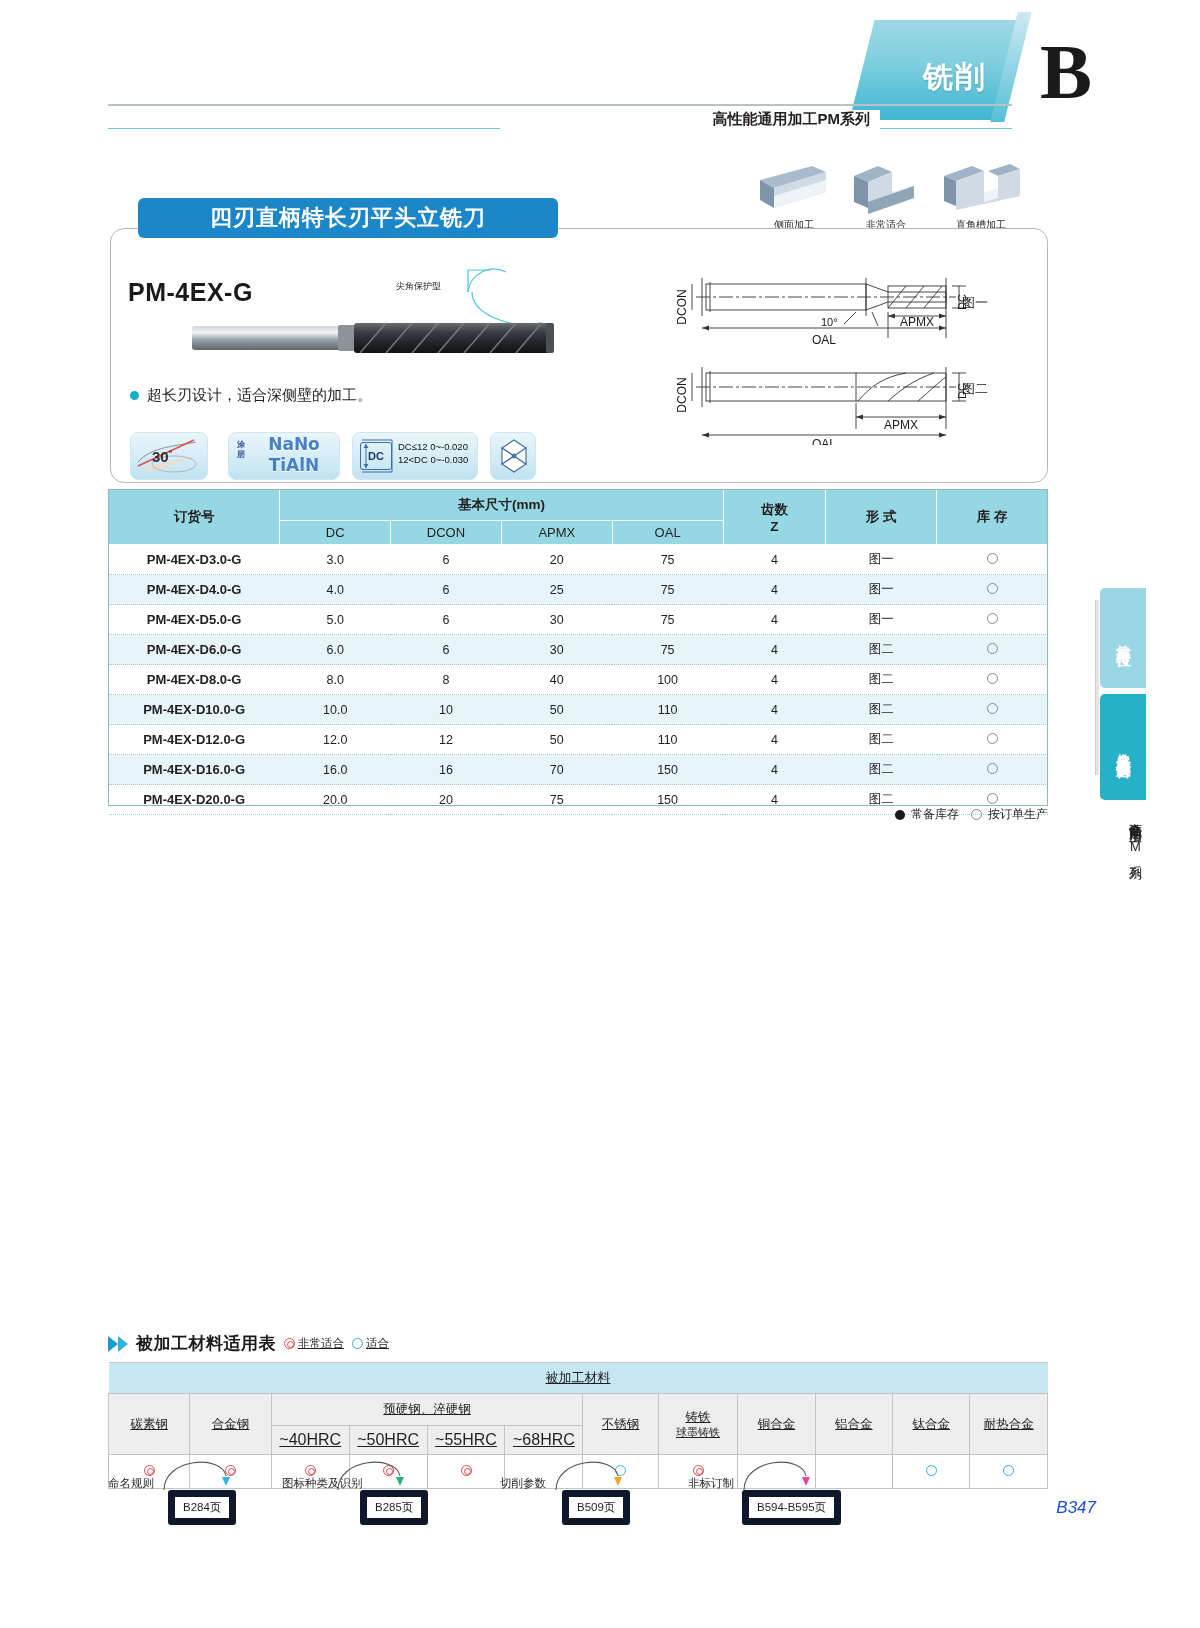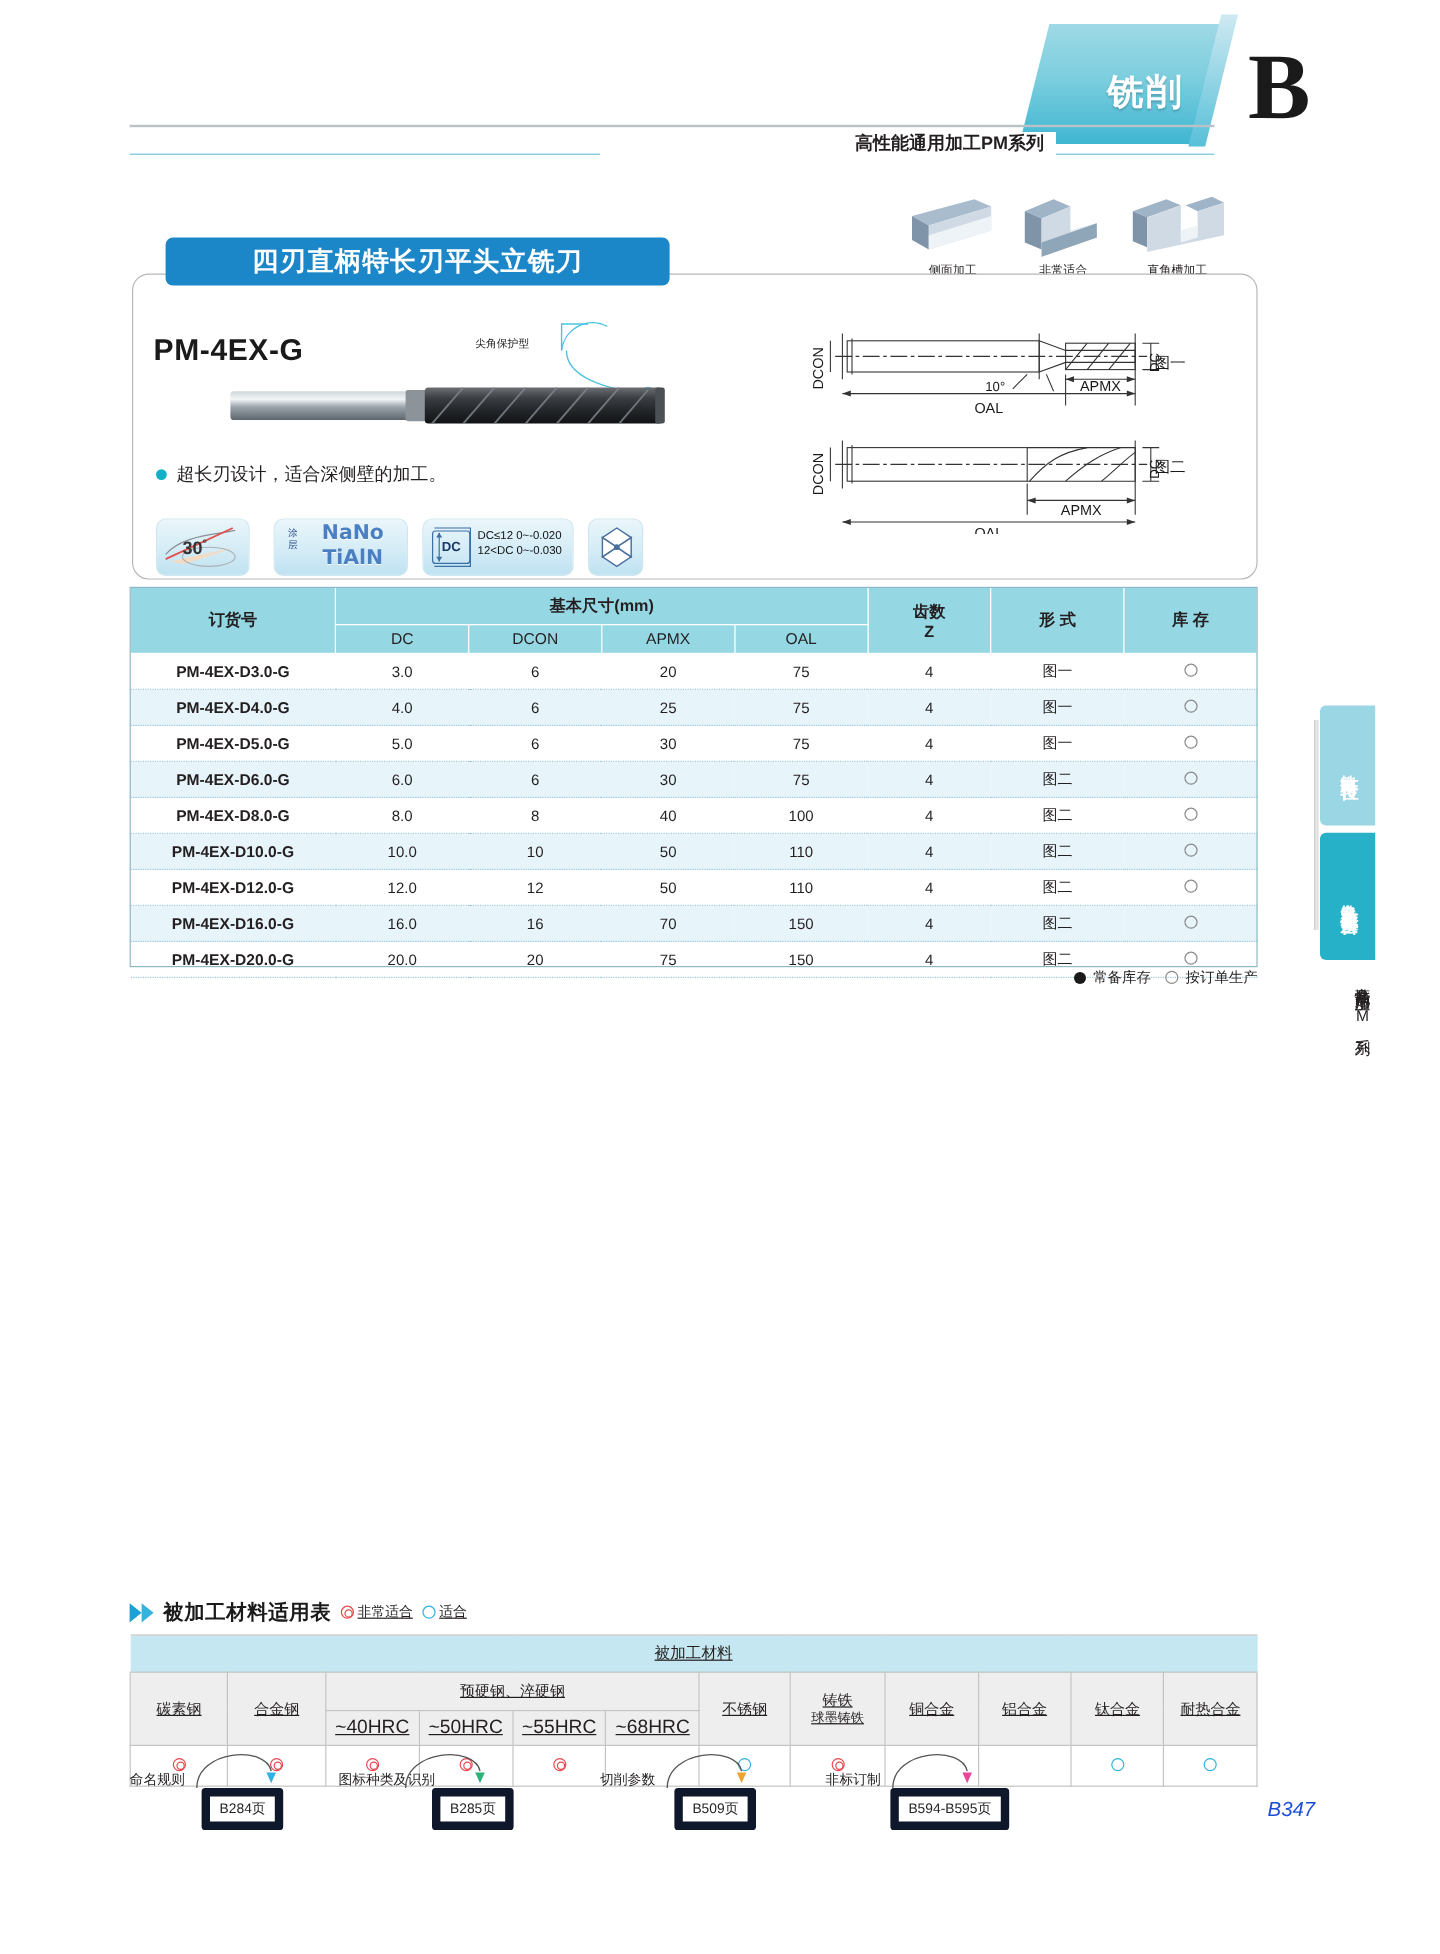--- a/index.html
+++ b/index.html
@@ -84,22 +84,22 @@
   
   .feat { position:absolute; top:432px; height:48px; border-radius:8px;
           background:linear-gradient(to bottom,#eaf6fb 0%,#d4ecf6 55%,#bfe2f1 100%);
           border:1px solid #cfe6ef; }
   .feat.f1 { left:130px; width:78px; }
   .feat.f2 { left:228px; width:112px; }
   .feat.f3 { left:352px; width:126px; }
   .feat.f4 { left:490px; width:46px; }
   .feat-30 { position:absolute; left:152px; top:448px; font-size:15px; font-weight:bold; color:#333; }
   .feat-30 sup { font-size:9px; }
-  .coat-lbl { position:absolute; left:234px; top:440px; width:14px; font-size:8px; font-weight:normal;
-              color:#2b4a8b; line-height:10px; text-align:right; }
+  .coat-lbl { position:absolute; left:234px; top:440px; width:14px; font-size:8px; font-weight:bold;
+              color:#2b4a8b; line-height:10px; text-align:center; }
   .nano { position:absolute; left:252px; top:434px; width:84px; text-align:center;
           font-size:17px; font-weight:bold; color:#4a7fc1; line-height:21px;
           font-family:"DejaVu Sans",sans-serif; text-shadow:0 1px 0 #fff; }
   .dcbox { position:absolute; left:360px; top:442px; width:32px; height:28px;
            border:1px solid #3a6fa8; border-radius:3px; display:flex;
            align-items:center; justify-content:center; font-size:11px; font-weight:bold; color:#1a3a66; }
   .tol { position:absolute; left:398px; top:440px; font-size:9.5px; color:#111; line-height:13px; }
   .dwg-label { position:absolute; font-size:13px; color:#1a1a1a; }
 
   

